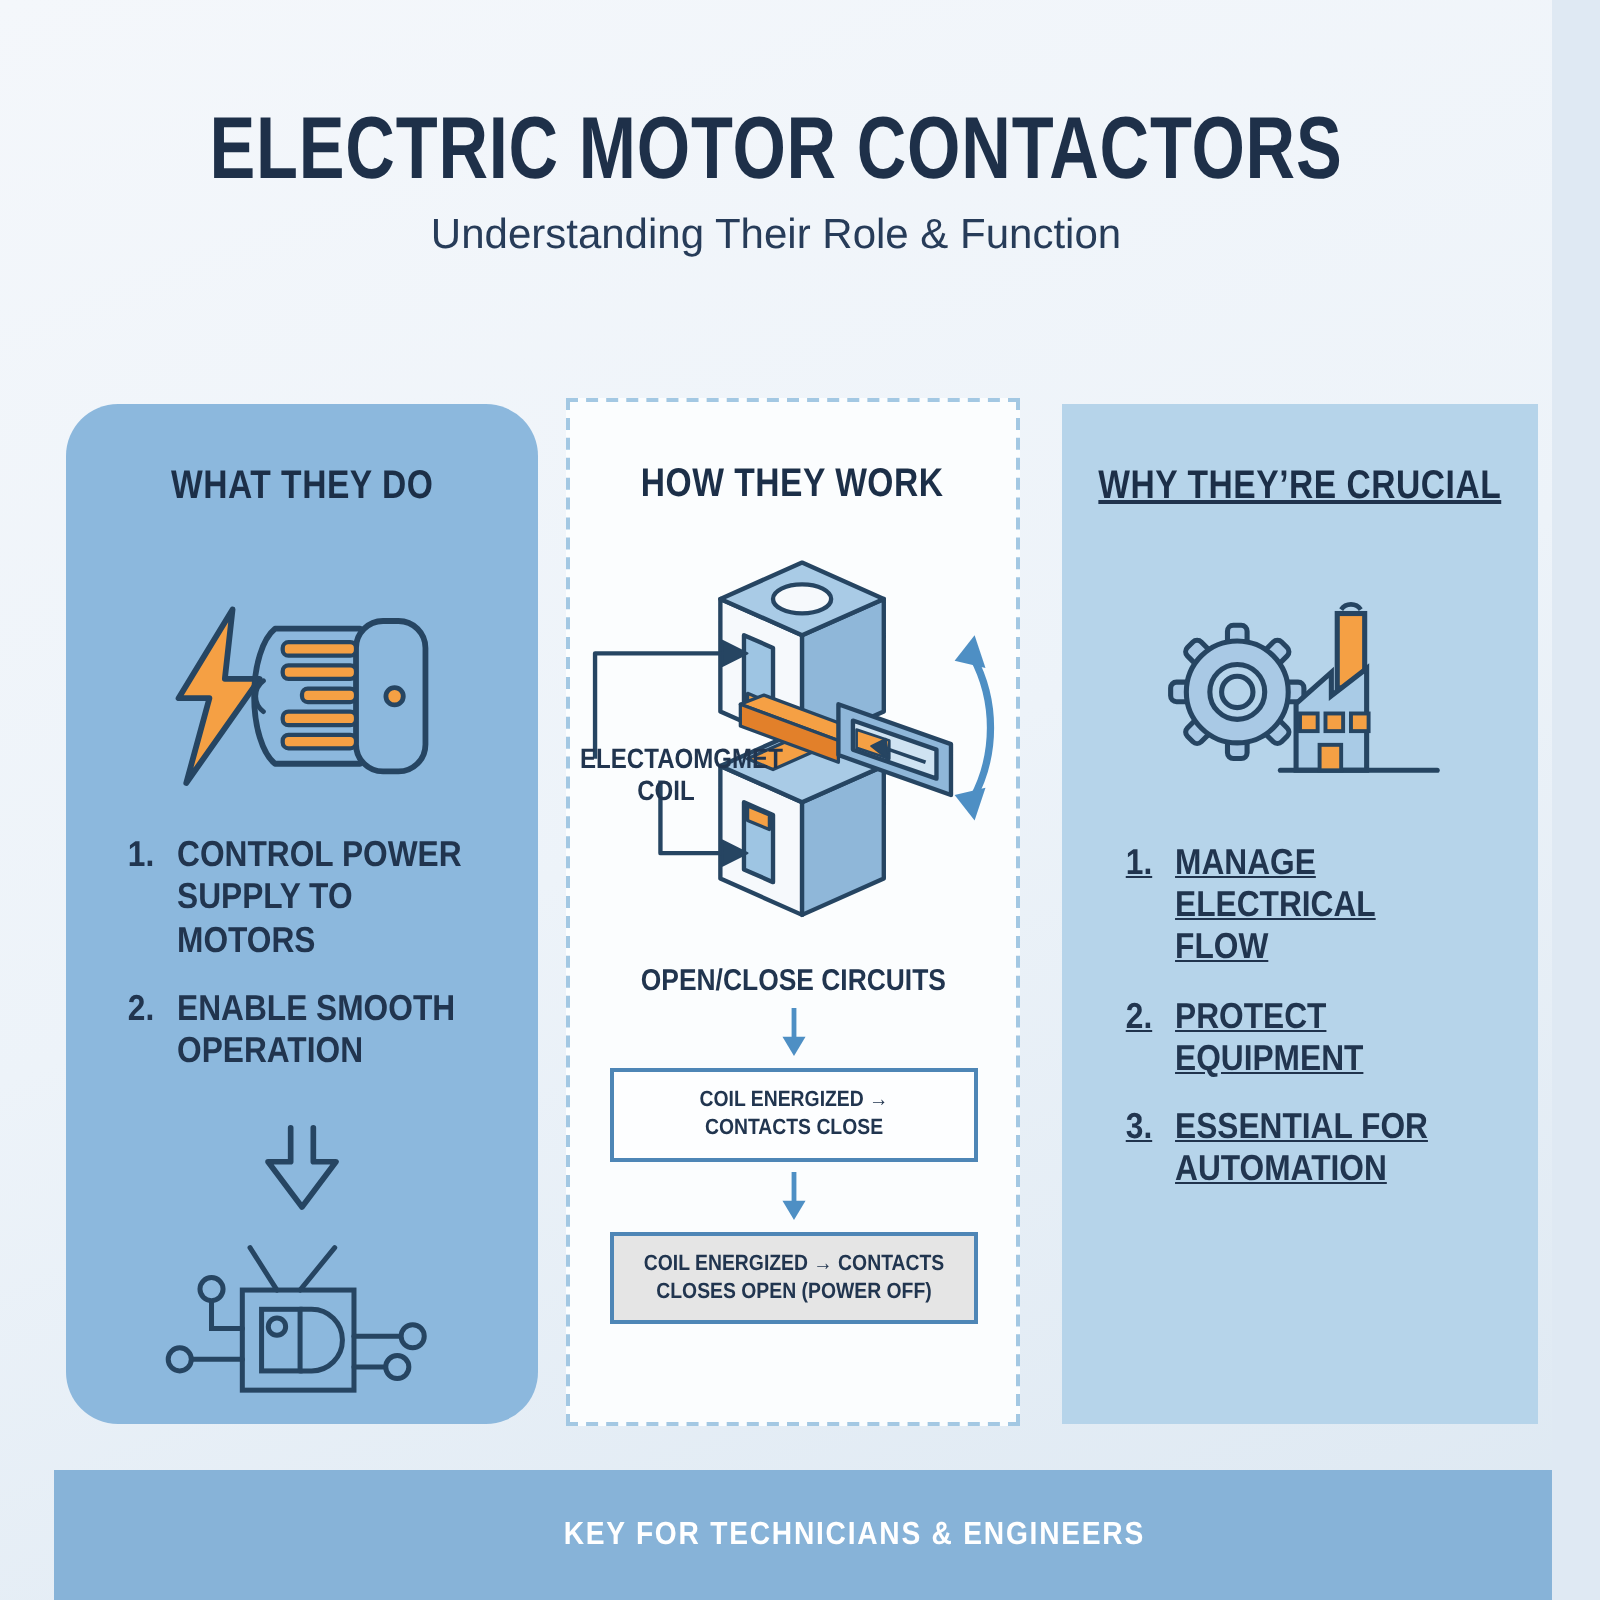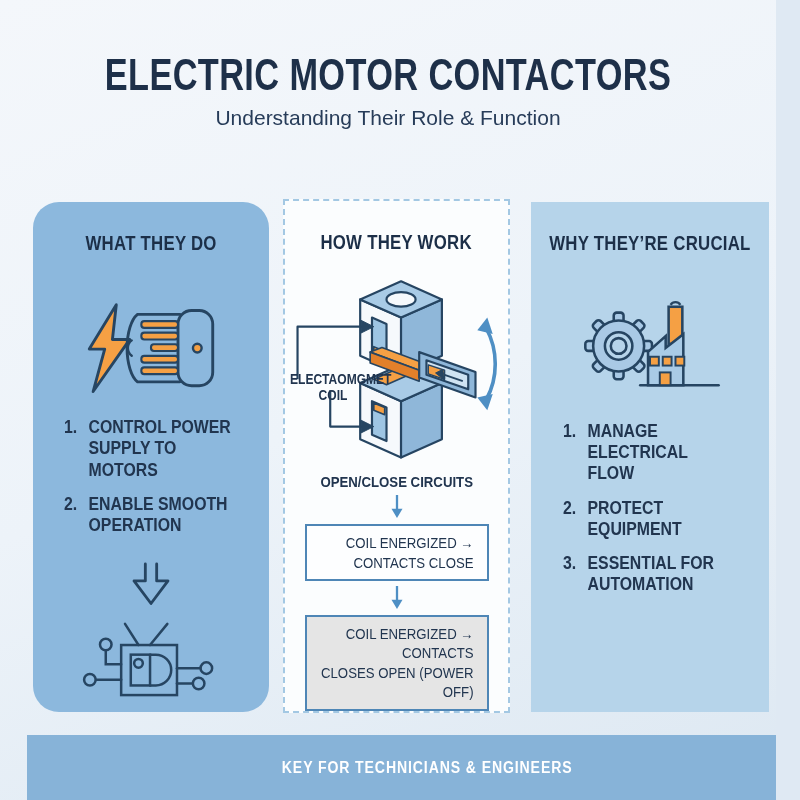--- a/index.html
+++ b/index.html
@@ -11,42 +11,42 @@
          font-size:44px;font-weight:bold;color:#1e3049;letter-spacing:.5px;
          transform:scaleX(.78);transform-origin:center top;white-space:nowrap;}
   .subtitle{position:absolute;top:106px;left:0;right:0;text-align:center;
             font-size:21px;color:#273c59;}
   
   .col{position:absolute;top:202px;height:510px;box-sizing:border-box;
        display:flex;flex-direction:column;align-items:center;}
   .col-left{left:33px;width:236px;background:#8cb8dd;border-radius:26px;}
   .col-mid{left:283px;top:199px;width:227px;height:514px;background:#fbfdfe;
            border:2px dashed #a3c8e3;}
-  .col-right{left:531px;width:238px;background:#b6d4ea;}
+  .col-right{left:531px;width:238px;background:#b6d4ea;text-decoration:underline;}
   .col h2{margin:30px 6px 0;font-size:20px;font-weight:bold;color:#1c2f48;
           text-align:center;letter-spacing:.3px;transform:scaleX(.84);
           transform-origin:center top;white-space:nowrap;}
   
   .list{width:198px;display:flex;flex-direction:column;gap:13px;
         transform:scaleX(.88);transform-origin:center top;}
   .list .li{display:grid;grid-template-columns:28px 1fr;
             font-size:18px;font-weight:bold;line-height:1.18;color:#21354f;}
   .mt18{margin-top:18px;} .mt26{margin-top:26px;} .mt28{margin-top:28px;}
   .mt40{margin-top:40px;} .mt42{margin-top:42px;} .mt10{margin-top:10px;}
   
   .diagram{position:relative;width:227px;height:196px;margin-top:16px;}
   .diagram svg{position:absolute;left:0;top:0;}
   .coil-label{position:absolute;left:0;top:101px;width:100px;text-align:center;
               font-size:14px;font-weight:bold;line-height:1.15;color:#21354f;
               transform:scaleX(.86);transform-origin:center top;}
   .caption{margin-top:16px;font-size:15px;font-weight:bold;color:#21354f;
            transform:scaleX(.88);white-space:nowrap;}
   .varrow{margin-top:5px;}
   .fbox{width:184px;box-sizing:border-box;margin-top:5px;border:2px solid #4e86b6;
-        padding:7px 3px;text-align:right;font-size:15px;font-weight:normal;
+        padding:7px 3px;text-align:center;font-size:11px;font-weight:bold;
         line-height:1.3;color:#21354f;}
   .fbox .inner{transform:scaleX(.88);transform-origin:center top;}
   .fbox1{background:#fdfeff;}
   .fbox2{background:#e5e5e5;}
   
   .footer{position:absolute;left:0;top:735px;width:800px;height:65px;
           background:#87b3d8;display:flex;align-items:center;justify-content:center;margin-left:27px;}
   .footer .ft{color:#ffffff;font-size:16px;font-weight:bold;letter-spacing:1px;
               transform:scaleX(.88);white-space:nowrap;}
 </style>

